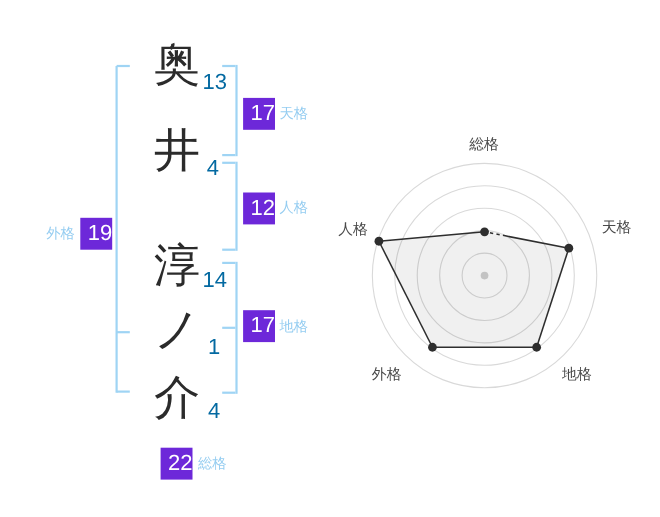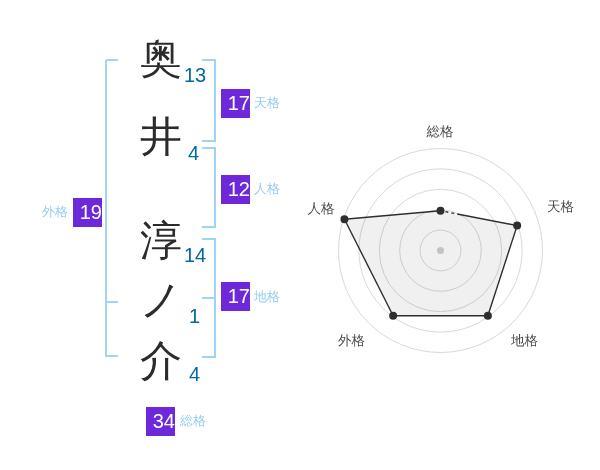--- a/index.html
+++ b/index.html
@@ -68,21 +68,21 @@
 
   <div class="badge" style="left:221px;top:175px">12</div>
   <div class="cat-label" style="left:254px;top:182px">人格</div>
 
   <div class="badge" style="left:221px;top:282px">17</div>
   <div class="cat-label" style="left:254px;top:290px">地格</div>
 
   <div class="cat-label" style="left:42px;top:205px">外格</div>
   <div class="badge" style="left:73px;top:198px">19</div>
 
-  <div class="badge" style="left:146px;top:407px">34</div>
+  <div class="badge" style="left:146px;top:407px">22</div>
   <div class="cat-label" style="left:180px;top:414px">総格</div>
 
   <svg id="radar" width="300" height="300" viewBox="0 0 300 300">
       <circle cx="150.5" cy="150.5" r="20.400000000000002" fill="none" stroke="#d9d9d9" stroke-width="1"></circle>
       <circle cx="150.5" cy="150.5" r="40.800000000000004" fill="none" stroke="#d9d9d9" stroke-width="1"></circle>
       <circle cx="150.5" cy="150.5" r="61.199999999999996" fill="none" stroke="#d9d9d9" stroke-width="1"></circle>
       <circle cx="150.5" cy="150.5" r="81.60000000000001" fill="none" stroke="#d9d9d9" stroke-width="1"></circle>
       <circle cx="150.5" cy="150.5" r="102" fill="none" stroke="#d9d9d9" stroke-width="1"></circle>
       <polygon points="150.5,110.72 227.13613408306347,125.59941059326674 197.8637356297275,215.69058940673327 103.13626437027253,215.69058940673327 54.46231298451539,119.29546390801778" fill="rgba(0,0,0,0.06)" stroke="none"></polygon>
       <line x1="150.5" y1="110.72" x2="227.13613408306347" y2="125.59941059326674" stroke="#2e2e2e" stroke-width="1.4" stroke-dasharray="2 3 3 3 3 3 999"></line>

